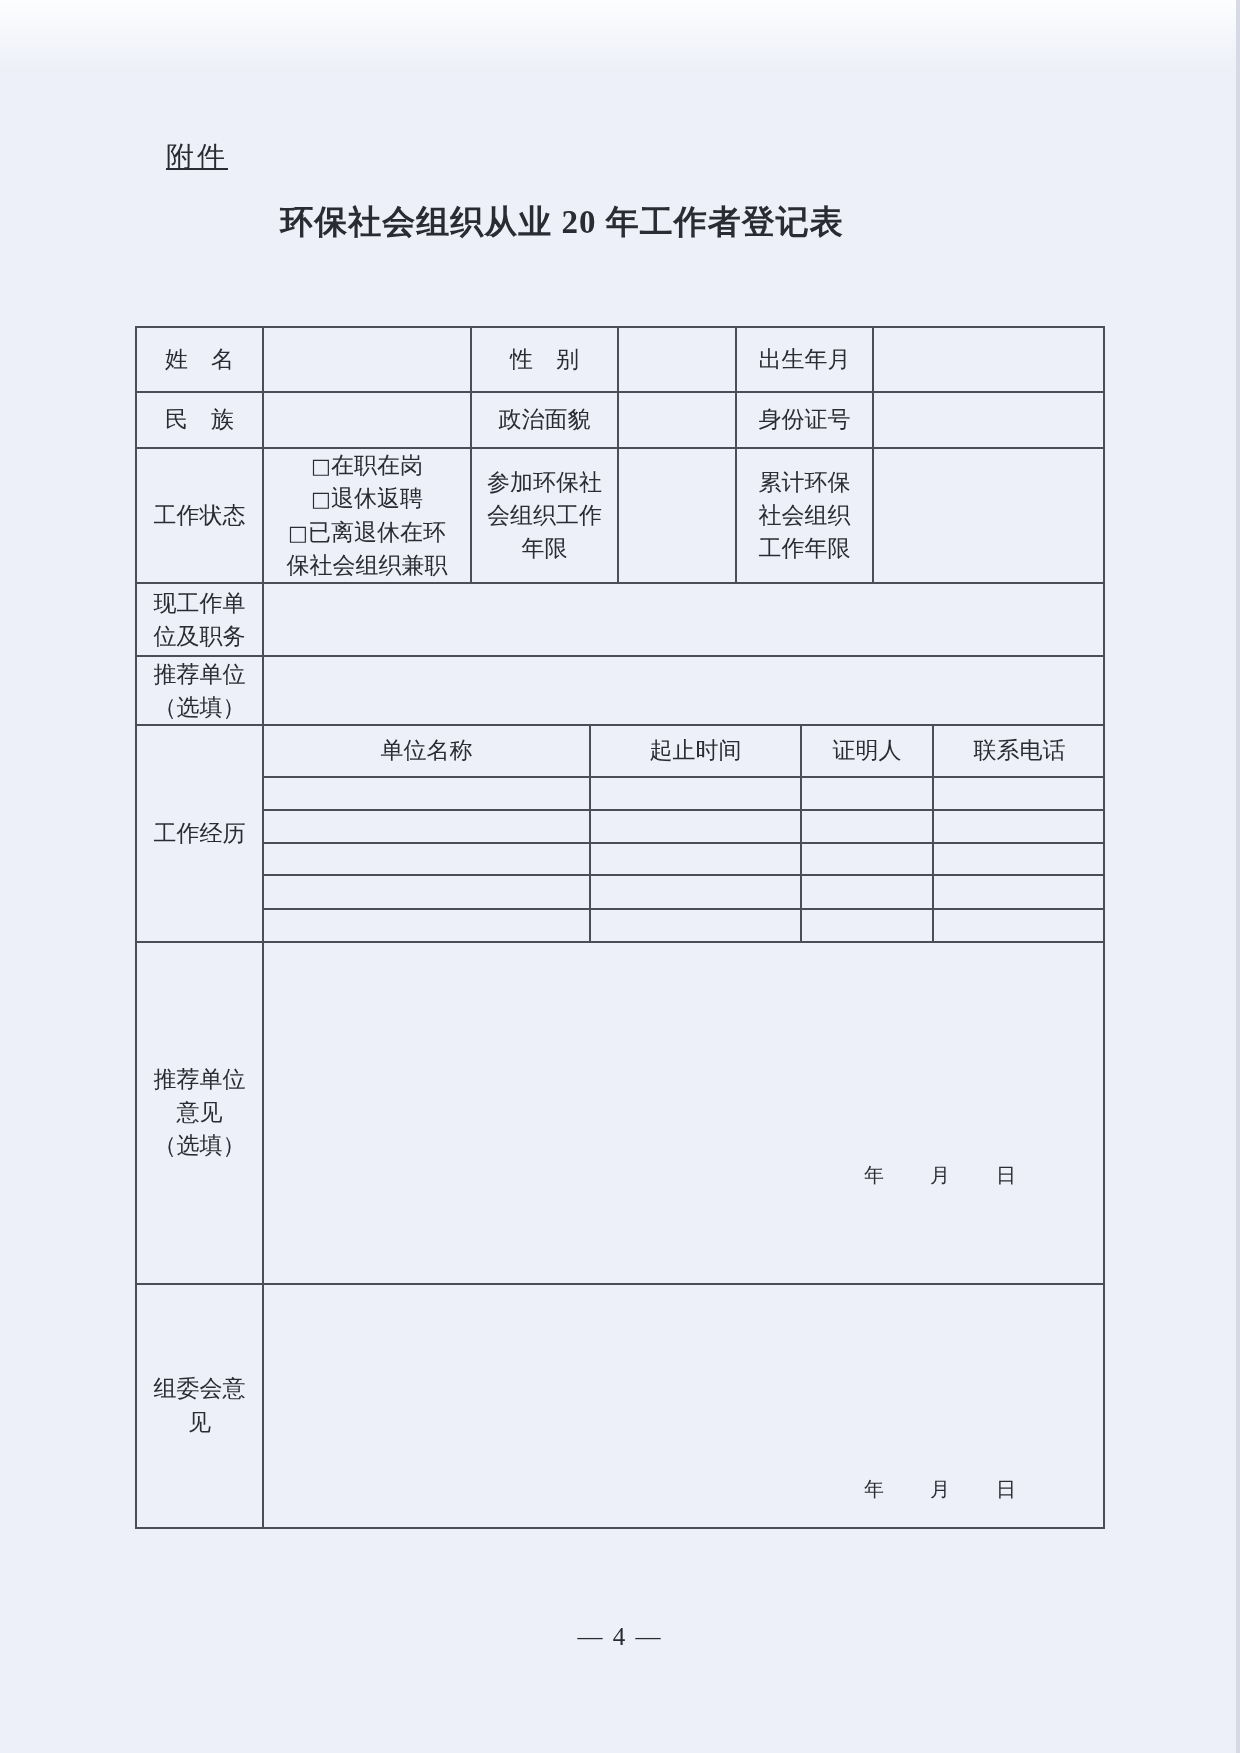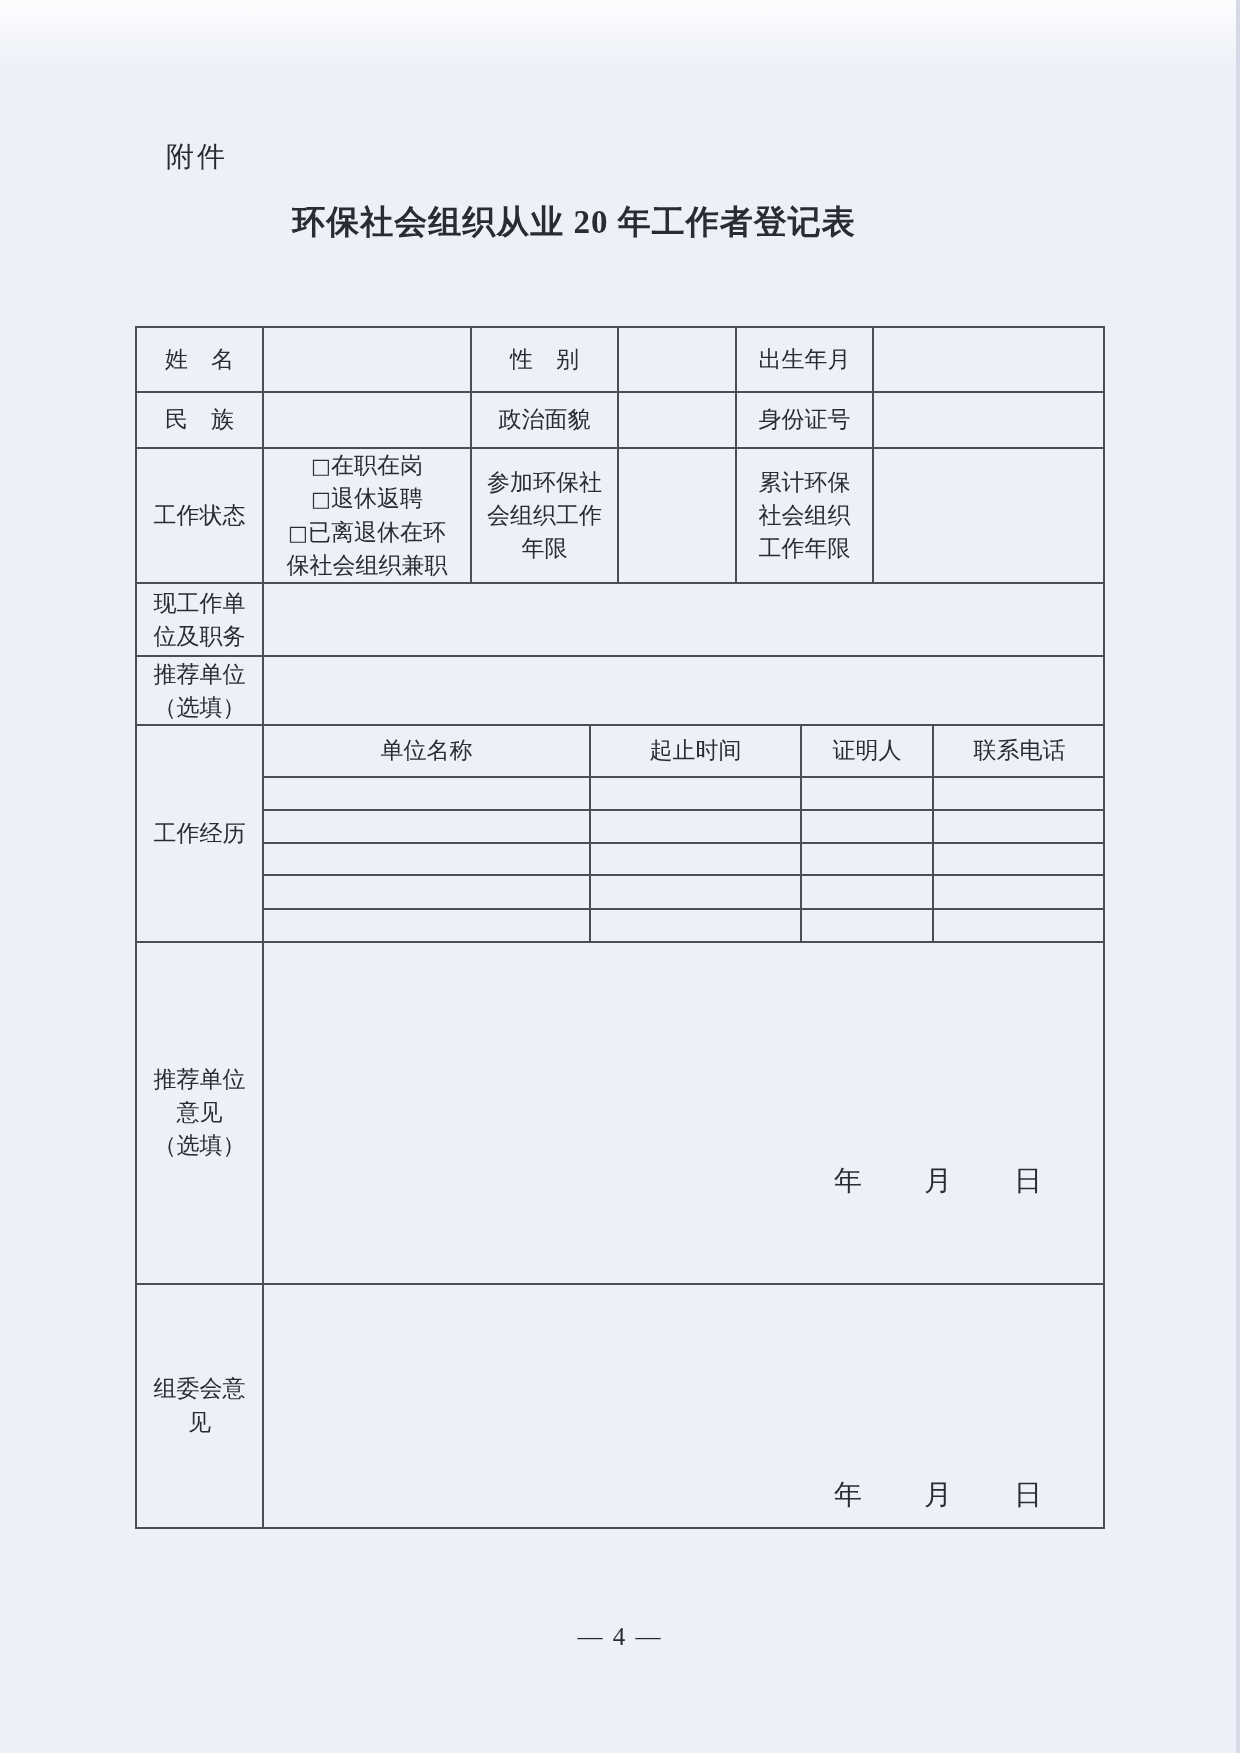--- a/index.html
+++ b/index.html
@@ -15,24 +15,24 @@
     content:"";position:absolute;left:0;top:0;right:0;height:70px;
     background:linear-gradient(180deg,rgba(255,255,255,.9),rgba(255,255,255,0));
     pointer-events:none;
   }
   .page::after{
     content:"";position:absolute;right:0;top:0;width:4px;height:100%;
     background:#d7dae6;pointer-events:none;
   }
   .attachment{
     position:absolute;left:166px;top:138px;
-    font-size:28px;letter-spacing:3px;
+    font-size:28px;letter-spacing:3px;text-decoration:underline;
   }
   .title{
-    position:absolute;left:16px;top:200px;width:1116px;
+    position:absolute;left:4px;top:200px;width:1116px;
     text-align:center;font-size:33px;font-weight:bold;letter-spacing:1px;
   }
   table.main{
     position:absolute;left:135px;top:326px;width:968px;
     border-collapse:collapse;table-layout:fixed;
   }
   table.main th,table.main td{
     border:2px solid #4d4d58;
     font-weight:normal;font-size:23px;line-height:1.45;
     vertical-align:middle;text-align:center;
@@ -51,21 +51,21 @@
   table.wh th,table.wh td{
     border:2px solid #4d4d58;font-weight:normal;font-size:23px;
     vertical-align:middle;text-align:center;padding:8px;
   }
   table.wh tr>*:first-child{border-left:none;}
   table.wh tr>*:last-child{border-right:none;}
   table.wh tr:first-child>*{border-top:none;}
   table.wh tr:last-child>*{border-bottom:none;}
   td.opinion{position:relative;}
   .date-line{
-    position:absolute;left:570px;font-size:28px;letter-spacing:2px;
+    position:absolute;left:600px;font-size:20px;letter-spacing:2px;
     white-space:pre;
   }
   .date-1{top:218px;}
   .date-2{top:190px;}
   .page-number{
     position:absolute;left:0;top:1623px;width:1240px;
     text-align:center;font-size:25px;letter-spacing:2px;
   }
 </style>
 </head>

